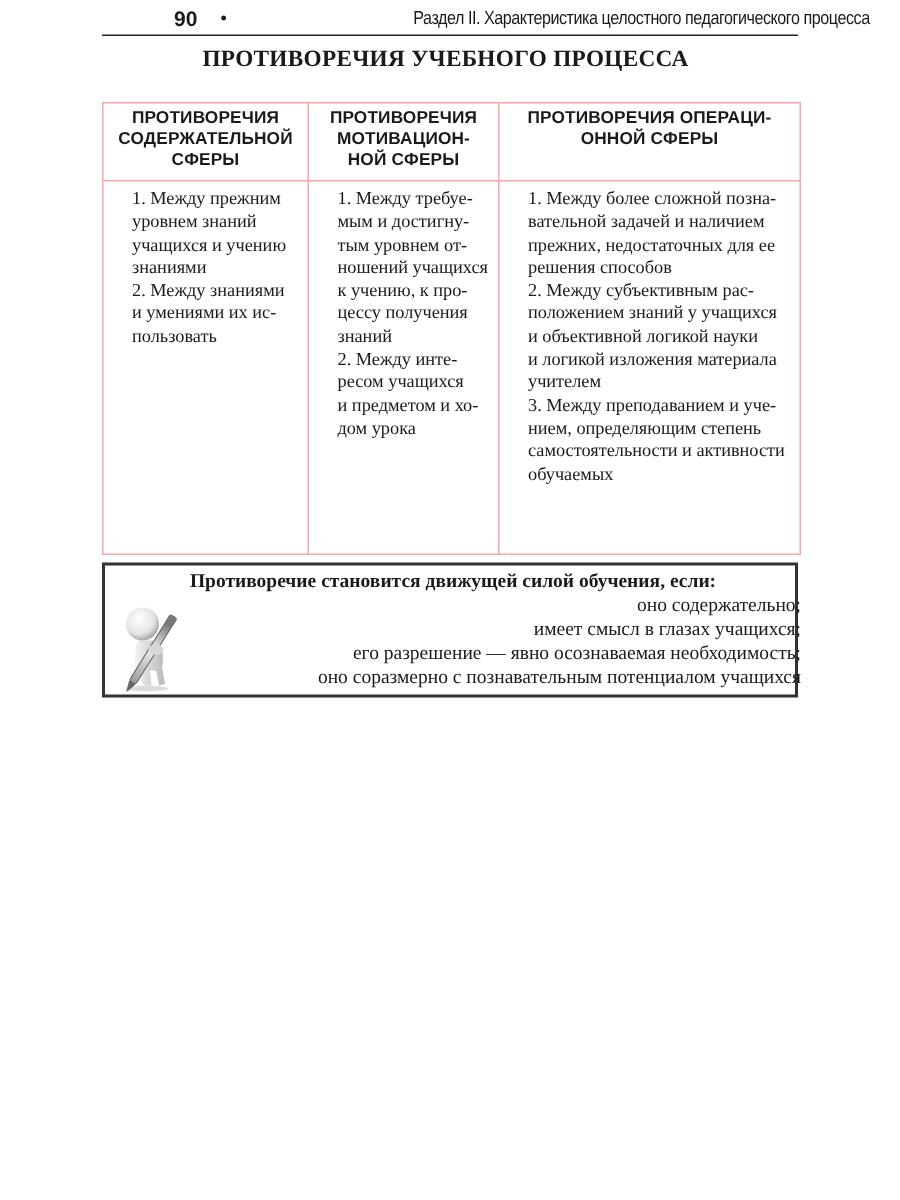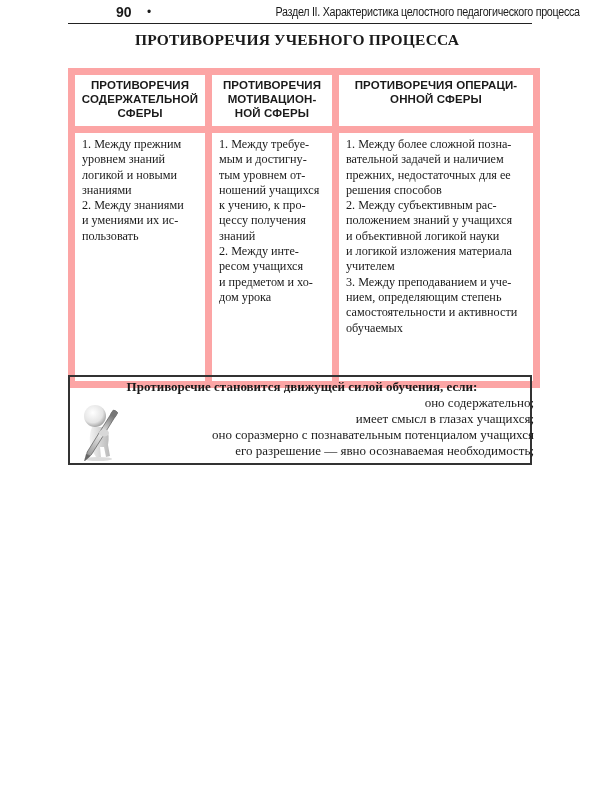--- a/index.html
+++ b/index.html
@@ -10,23 +10,23 @@
   .bullet-dot { position: absolute; left: 31px; top: 3px; font-family: "Liberation Sans", sans-serif; font-size: 12px; }
   .section-title { position: absolute; right: 0; top: 3px; font-family: "Liberation Sans", sans-serif; font-size: 12.5px; letter-spacing: -0.35px; transform: scaleX(0.86); transform-origin: right center; white-space: nowrap; }
   .head-rule { position: absolute; left: 68px; top: 23px; width: 464px; height: 0; border-top: 1.5px solid #222; }
 
   .page-heading { position: absolute; left: 65px; top: 31px; width: 464px; text-align: center; font-family: "Liberation Serif", serif; font-weight: bold; font-size: 15.5px; letter-spacing: 0.2px; }
 
   table.contradictions { position: absolute; left: 68px; top: 68px; width: 465px; border-collapse: collapse; table-layout: fixed; }
   table.contradictions col.c1 { width: 137px; }
   table.contradictions col.c2 { width: 127px; }
   table.contradictions col.c3 { width: 201px; }
-  table.contradictions th, table.contradictions td { border: 7px solid #fca5a5; vertical-align: top; }
+  table.contradictions th, table.contradictions td { border: 1px solid #fca5a5; vertical-align: top; }
   table.contradictions th { height: 48px; padding: 3px 2px 0 2px; font-family: "Liberation Sans", sans-serif; font-weight: bold; font-size: 11.5px; line-height: 14px; text-align: center; letter-spacing: 0.1px; }
-  table.contradictions td { height: 244px; padding: 4px 3px 0 7px; font-family: "Liberation Serif", serif; font-size: 12.2px; line-height: 15.3px; }
+  table.contradictions td { height: 244px; padding: 4px 3px 0 19px; font-family: "Liberation Serif", serif; font-size: 12.2px; line-height: 15.3px; }
   .cell-line { display: block; white-space: nowrap; }
   .hdr-line { display: block; white-space: nowrap; }
 
   .callout { position: absolute; left: 68px; top: 375px; width: 460px; height: 86px; border: 2px solid #333; }
   .callout-figure { position: absolute; left: 4px; top: 20px; width: 58px; height: 64px; }
   .callout-text { position: absolute; left: 0; top: 2px; width: 464px; text-align: center; font-family: "Liberation Serif", serif; font-size: 13px; line-height: 16px; }
   .callout-title { font-weight: bold; display: block; }
   .callout-line { display: block; text-align: right; }
 </style>
 </head>
@@ -63,21 +63,21 @@
         <span class="hdr-line">ПРОТИВОРЕЧИЯ ОПЕРАЦИ-</span>
         <span class="hdr-line">ОННОЙ СФЕРЫ</span>
       </th>
     </tr>
   </thead>
   <tbody>
     <tr>
       <td>
         <span class="cell-line">1. Между прежним</span>
         <span class="cell-line">уровнем знаний</span>
-        <span class="cell-line">логикой и новыми</span>
+        <span class="cell-line">учащихся и учению</span>
         <span class="cell-line">знаниями</span>
         <span class="cell-line">2. Между знаниями</span>
         <span class="cell-line">и умениями их ис-</span>
         <span class="cell-line">пользовать</span>
       </td>
       <td>
         <span class="cell-line">1. Между требуе-</span>
         <span class="cell-line">мым и достигну-</span>
         <span class="cell-line">тым уровнем от-</span>
         <span class="cell-line">ношений учащихся</span>
@@ -106,22 +106,22 @@
       </td>
     </tr>
   </tbody>
 </table>
 
 <div class="callout">
   <div class="callout-text">
     <span class="callout-title">Противоречие становится движущей силой обучения, если:</span>
     <span class="callout-line">оно содержательно;</span>
     <span class="callout-line">имеет смысл в глазах учащихся;</span>
+    <span class="callout-line">его разрешение — явно осознаваемая необходимость;</span>
     <span class="callout-line">оно соразмерно с познавательным потенциалом учащихся</span>
-    <span class="callout-line">его разрешение — явно осознаваемая необходимость;</span>
   </div>
   <svg class="callout-figure" viewBox="0 0 58 64">
     <defs>
       <radialGradient id="headG" cx="40%" cy="35%" r="65%">
         <stop offset="0%" stop-color="#ffffff"></stop>
         <stop offset="70%" stop-color="#e4e4e4"></stop>
         <stop offset="100%" stop-color="#a8a8a8"></stop>
       </radialGradient>
       <linearGradient id="bodyG" x1="0" y1="0" x2="1" y2="0">
         <stop offset="0%" stop-color="#f4f4f4"></stop>

